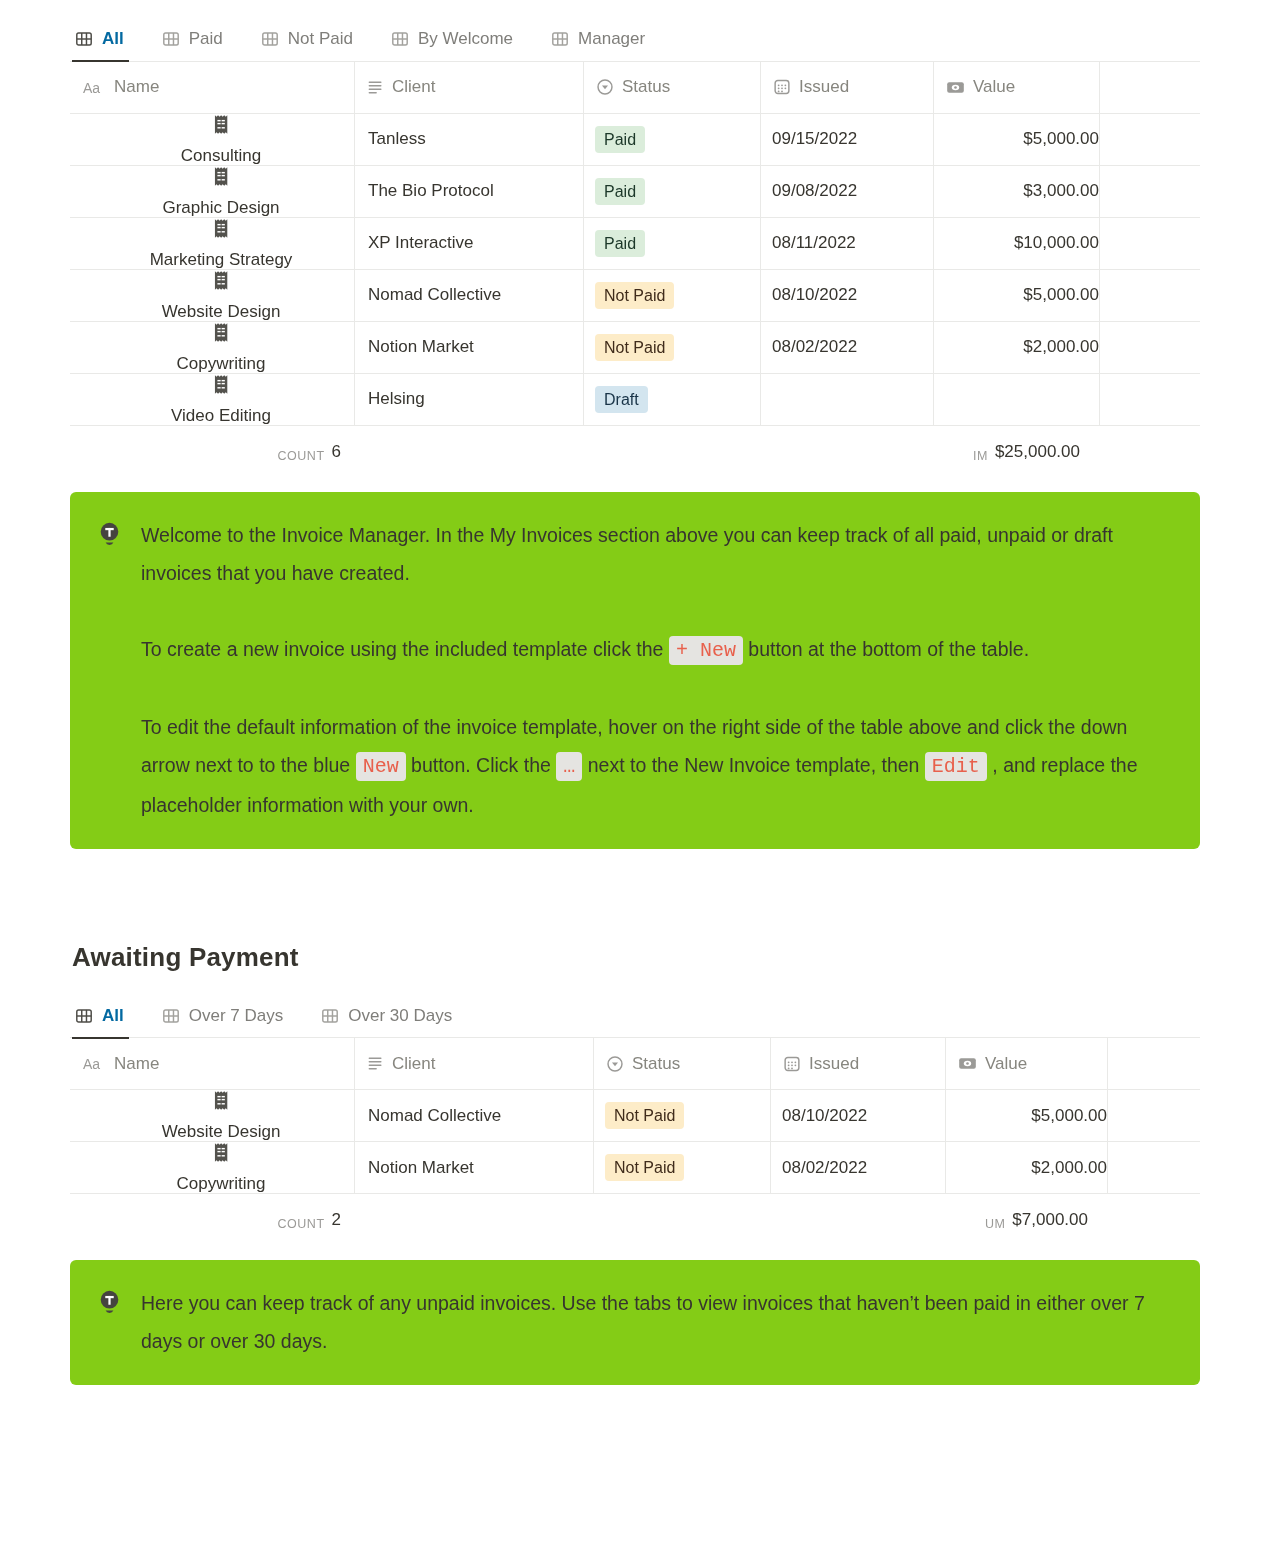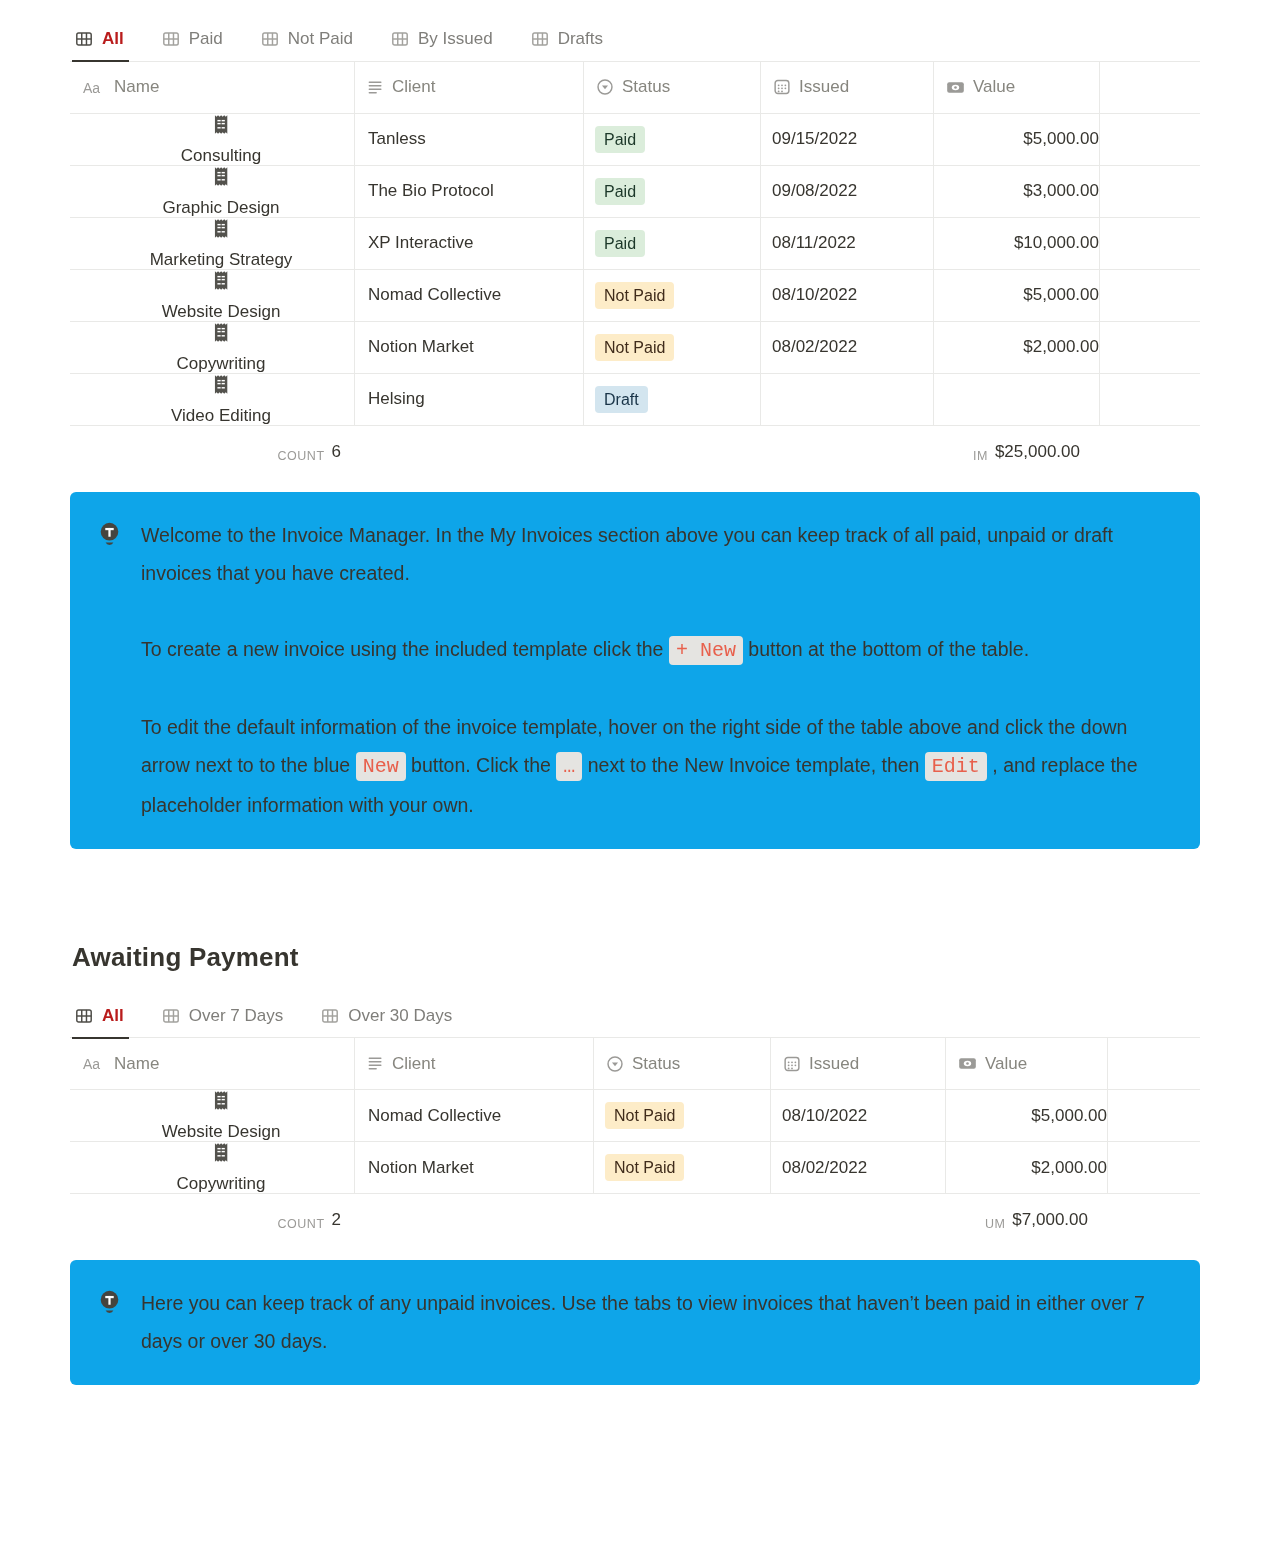--- a/index.html
+++ b/index.html
@@ -10,21 +10,21 @@
   }
   .page{padding:20px 72px 10px 70px;width:1130px;box-sizing:content-box;}
   h1.sec-title{font-size:29px;font-weight:700;margin:0 0 24px 2px;line-height:34px;letter-spacing:.2px;}
   h2.sec-title{font-size:26px;font-weight:700;margin:92px 0 24px 2px;line-height:32px;letter-spacing:.2px;}
 
   
   .tabs{display:flex;gap:30px;border-bottom:1px solid #e9e9e7;padding-left:2px;}
   .tab{display:flex;align-items:center;gap:9px;font-size:17px;color:#7f7e7a;
        padding:9px 5px 11px 3px;border-bottom:2.5px solid transparent;margin-bottom:-1.5px;cursor:pointer;}
   .tab .t-icon{display:flex;color:#a3a29e;}
-  .tab.active{color:#b91c1c;font-weight:600;border-bottom-color:#37352f;}
+  .tab.active{color:#0369a1;font-weight:600;border-bottom-color:#37352f;}
   .tab.active .t-icon{color:#4d4c47;}
 
   
   .tbl{display:grid;}
   .tbl-1{grid-template-columns:285px 229px 177px 173px 166px 100px;}
   .tbl-2{grid-template-columns:285px 239px 177px 175px 162px 92px;}
   .cell{height:52px;display:flex;align-items:center;box-sizing:border-box;
         border-bottom:1px solid #e9e9e7;font-size:17px;overflow:hidden;white-space:nowrap;}
   .cell.vline{border-right:1px solid #e9e9e7;}
   .th{color:#87867f;gap:8px;padding-left:12px;}
@@ -41,21 +41,21 @@
   
   .tfoot{display:grid;}
   .fcell{height:52px;display:flex;align-items:center;justify-content:flex-end;gap:7px;cursor:pointer;}
   .fcell.fcount{padding-right:14px;}
   .fcell.fsum{padding-right:20px;overflow:hidden;}
   .agg-label{font-size:12.5px;letter-spacing:.5px;color:#9b9a97;text-transform:uppercase;margin-top:8px;}
   .agg-value{font-size:17px;color:#37352f;}
   .fsum .agg-value{font-weight:500;}
 
   
-  .callout{background:#0ea5e9;border-radius:6px;display:flex;gap:19px;
+  .callout{background:#84cc16;border-radius:6px;display:flex;gap:19px;
            padding:24px 36px 25px 27px;margin-top:14px;box-sizing:border-box;}
   .callout .co-icon{flex:none;margin-top:5px;color:#45443f;}
   .co-body{font-size:19.5px;line-height:38px;color:#37352f;flex:1;min-width:0;}
   .co-body p{margin:0 0 38px 0;}
   .co-body p:last-child{margin-bottom:0;}
   .icode{font-family:"Liberation Mono","DejaVu Sans Mono",monospace;font-size:20px;
          background:#e5e4e1;border-radius:4px;padding:3px 7px;color:#e8604c;white-space:nowrap;cursor:pointer;}
 </style>
 </head>
 <body>
@@ -99,32 +99,32 @@
         </div>
         <div class="tab">
           <span class="t-icon">
             <svg width="18" height="18" viewBox="0 0 16 16" fill="none" stroke="currentColor" stroke-width="1.3">
               <rect x="1.6" y="2.6" width="12.8" height="10.8" rx="1.6"></rect>
               <line x1="1.6" y1="8" x2="14.4" y2="8"></line>
               <line x1="6" y1="2.6" x2="6" y2="13.4"></line>
               <line x1="10.2" y1="2.6" x2="10.2" y2="13.4"></line>
             </svg>
           </span>
-          <span>By Issued</span>
+          <span>By Welcome</span>
         </div>
         <div class="tab">
           <span class="t-icon">
             <svg width="18" height="18" viewBox="0 0 16 16" fill="none" stroke="currentColor" stroke-width="1.3">
               <rect x="1.6" y="2.6" width="12.8" height="10.8" rx="1.6"></rect>
               <line x1="1.6" y1="8" x2="14.4" y2="8"></line>
               <line x1="6" y1="2.6" x2="6" y2="13.4"></line>
               <line x1="10.2" y1="2.6" x2="10.2" y2="13.4"></line>
             </svg>
           </span>
-          <span>Drafts</span>
+          <span>Manager</span>
         </div>
       </div>
     <div class="tbl tbl-1">
         <div class="cell th vline">
           <span class="h-icon">
             <svg width="24" height="17" viewBox="0 0 24 17">
               <text x="1" y="13.5" font-size="14" fill="currentColor" font-family="inherit">Aa</text>
             </svg>
           </span>
           <span>Name</span>

